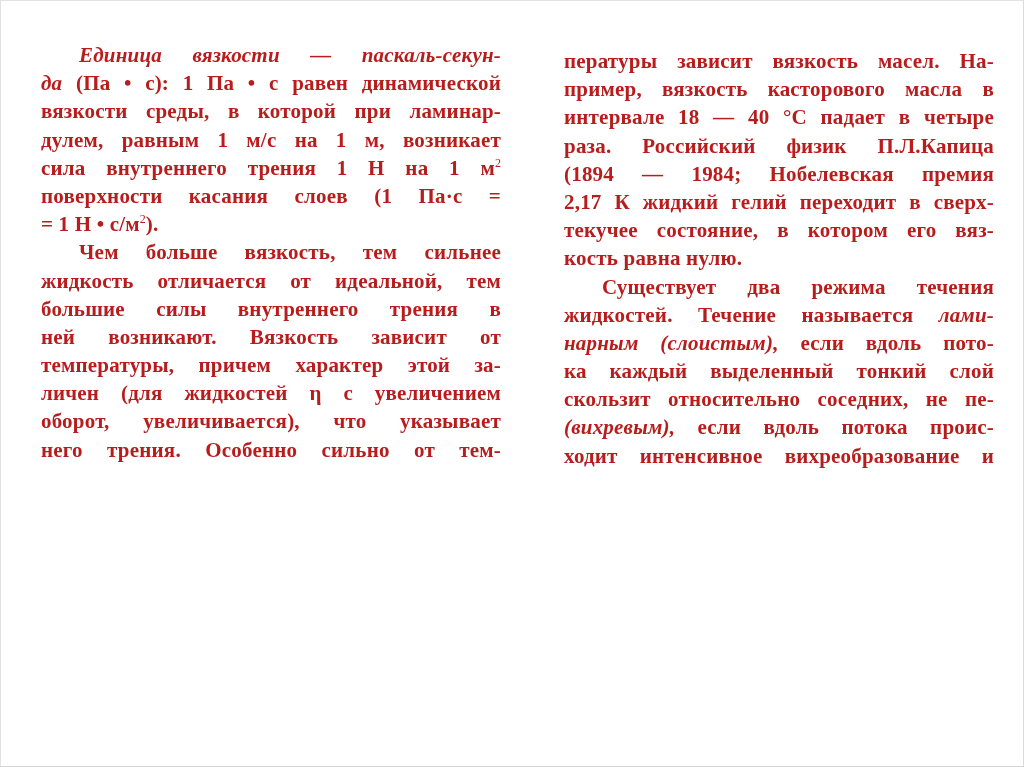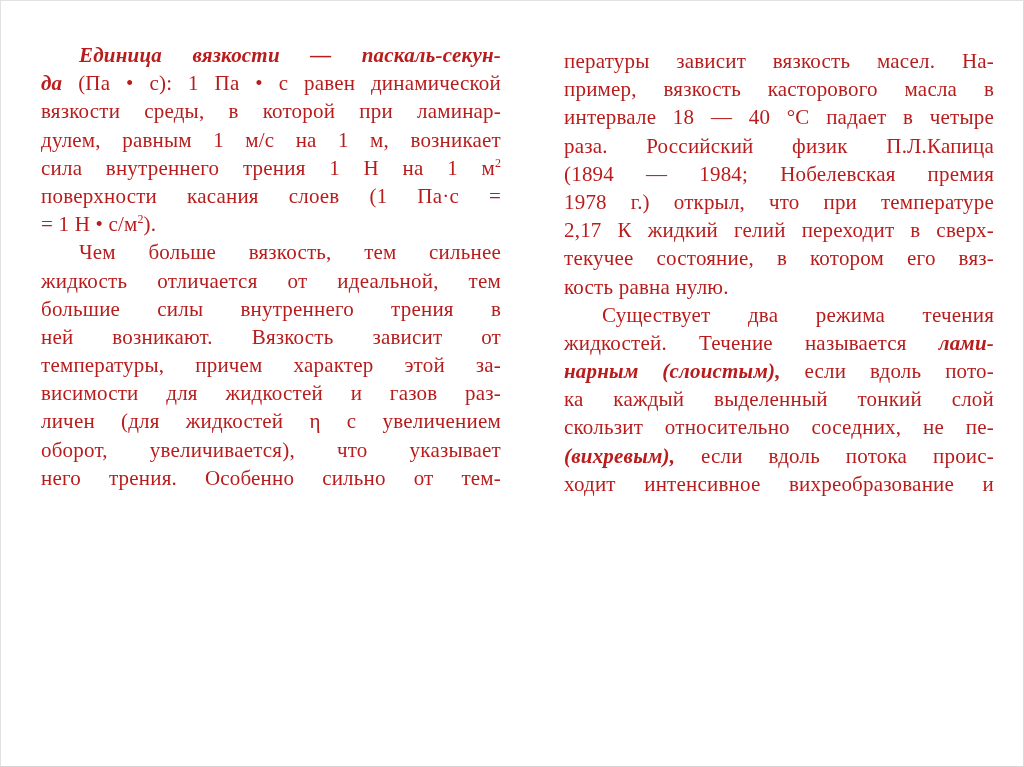--- a/index.html
+++ b/index.html
@@ -44,21 +44,21 @@
   }
   .line.last {
     text-align: center;
     text-align-last: left;
   }
   .line.indent {
     text-indent: 38px;
   }
   .s-r {
     font-style: normal;
-    font-weight: normal;
+    font-weight: bold;
   }
   .s-bi {
     font-style: italic;
     font-weight: bold;
   }
   .s-sup {
     font-size: 12px;
     position: relative;
     top: -8px;
     letter-spacing: 0;
@@ -74,32 +74,30 @@
       <div class="line"><span class="s-r">вязкости среды, в которой при ламинар-</span></div>
       <div class="line"><span class="s-r">дулем, равным 1 м/с на 1 м, возникает</span></div>
       <div class="line"><span class="s-r">сила внутреннего трения 1 Н на 1 м</span><span class="s-sup">2</span></div>
       <div class="line"><span class="s-r">поверхности касания слоев (1 Па·с =</span></div>
       <div class="line last"><span class="s-r">= 1 Н • с/м</span><span class="s-sup">2</span><span class="s-r">).</span></div>
       <div class="line indent"><span class="s-r">Чем больше вязкость, тем сильнее</span></div>
       <div class="line"><span class="s-r">жидкость отличается от идеальной, тем</span></div>
       <div class="line"><span class="s-r">большие силы внутреннего трения в</span></div>
       <div class="line"><span class="s-r">ней возникают. Вязкость зависит от</span></div>
       <div class="line"><span class="s-r">температуры, причем характер этой за-</span></div>
-      <div class="line"><span class="s-r">висимости для жидкостей и газов раз-</span></div>
       <div class="line"><span class="s-r">личен (для жидкостей η с увеличением</span></div>
       <div class="line"><span class="s-r">оборот, увеличивается), что указывает</span></div>
       <div class="line"><span class="s-r">него трения. Особенно сильно от тем-</span></div>
     </div>
   <div class="column col-right">
       <div class="line"><span class="s-r">пературы зависит вязкость масел. На-</span></div>
       <div class="line"><span class="s-r">пример, вязкость касторового масла в</span></div>
       <div class="line"><span class="s-r">интервале 18 — 40 °С падает в четыре</span></div>
       <div class="line"><span class="s-r">раза. Российский физик П.Л.Капица</span></div>
       <div class="line"><span class="s-r">(1894 — 1984; Нобелевская премия</span></div>
-      <div class="line"><span class="s-r">1978 г.) открыл, что при температуре</span></div>
       <div class="line"><span class="s-r">2,17 К жидкий гелий переходит в сверх-</span></div>
       <div class="line"><span class="s-r">текучее состояние, в котором его вяз-</span></div>
       <div class="line last"><span class="s-r">кость равна нулю.</span></div>
       <div class="line indent"><span class="s-r">Существует два режима течения</span></div>
       <div class="line"><span class="s-r">жидкостей. Течение называется </span><span class="s-bi">лами-</span></div>
       <div class="line"><span class="s-bi">нарным (слоистым),</span><span class="s-r"> если вдоль пото-</span></div>
       <div class="line"><span class="s-r">ка каждый выделенный тонкий слой</span></div>
       <div class="line"><span class="s-r">скользит относительно соседних, не пе-</span></div>
       <div class="line"><span class="s-bi">(вихревым),</span><span class="s-r"> если вдоль потока проис-</span></div>
       <div class="line"><span class="s-r">ходит интенсивное вихреобразование и</span></div>

